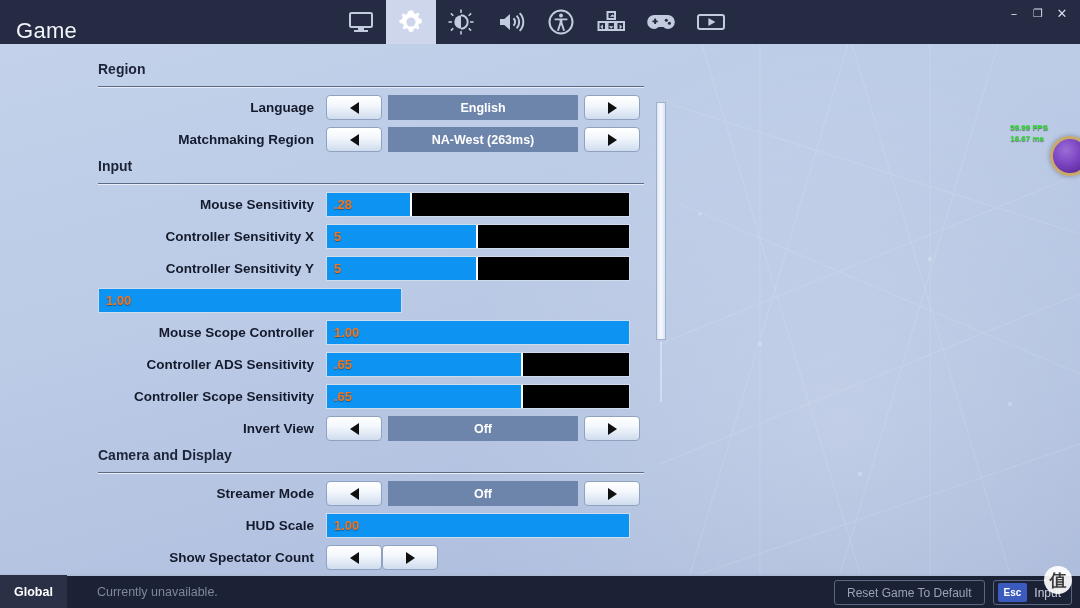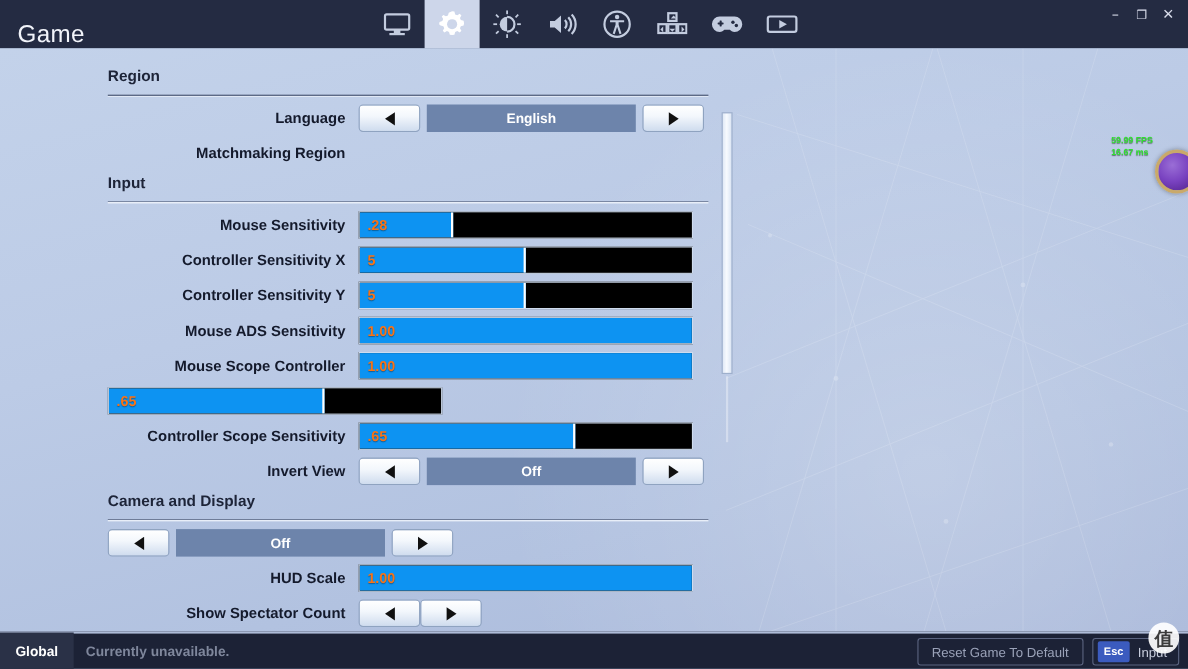--- a/index.html
+++ b/index.html
@@ -157,21 +157,21 @@
     display: flex; align-items: center;
   }
   #chat-scope {
     height: 34px; padding: 0 14px 0 14px;
     background: #2a3147;
     display: flex; align-items: center;
     color: #ffffff; font-size: 12.5px; font-weight: bold;
     cursor: pointer;
   }
   #chat-status {
-    margin-left: 11px; color: #7f879c; font-size: 12.5px; font-weight: bold;
+    margin-left: 30px; color: #7f879c; font-size: 12.5px; font-weight: normal;
   }
   #bottom-actions {
     position: absolute; right: 8px; top: 4px;
     display: flex; align-items: center; gap: 8px;
   }
   .ghost-btn {
     height: 25px; padding: 0 12px;
     border: 1px solid #5b6480; border-radius: 3px;
     display: flex; align-items: center;
     color: #9aa2b8; font-size: 12px; cursor: pointer;
@@ -364,20 +364,29 @@
             <div class="tri tri-left"></div>
           </div>
           <div class="value-box">English</div>
           <div class="arrow-btn">
             <div class="tri tri-right"></div>
           </div>
         </div>
       </div>
       <div class="row">
         <div class="row-label">Matchmaking Region</div>
+        <div class="control">
+          <div class="arrow-btn">
+            <div class="tri tri-left"></div>
+          </div>
+          <div class="value-box">NA-West (263ms)</div>
+          <div class="arrow-btn">
+            <div class="tri tri-right"></div>
+          </div>
+        </div>
       </div>
       <div class="section-head">Input</div>
       <div class="section-rule"></div>
       <div class="row">
         <div class="row-label">Mouse Sensitivity</div>
         <div class="control">
           <div class="slider">
             <div class="slider-fill" style="width: 28%;"></div>
             <div class="slider-val">.28</div>
           </div>
@@ -395,38 +404,38 @@
       <div class="row">
         <div class="row-label">Controller Sensitivity Y</div>
         <div class="control">
           <div class="slider">
             <div class="slider-fill" style="width: 50%;"></div>
             <div class="slider-val">5</div>
           </div>
         </div>
       </div>
       <div class="row">
-        <div class="row-label">Mouse ADS Sensitivity</div>
         <div class="control">
           <div class="slider">
             <div class="slider-fill full" style="width: 100%;"></div>
             <div class="slider-val">1.00</div>
           </div>
         </div>
       </div>
       <div class="row">
         <div class="row-label">Mouse Scope Controller</div>
         <div class="control">
           <div class="slider">
             <div class="slider-fill full" style="width: 100%;"></div>
             <div class="slider-val">1.00</div>
           </div>
         </div>
       </div>
       <div class="row">
+        <div class="row-label">Controller ADS Sensitivity</div>
         <div class="control">
           <div class="slider">
             <div class="slider-fill" style="width: 65%;"></div>
             <div class="slider-val">.65</div>
           </div>
         </div>
       </div>
       <div class="row">
         <div class="row-label">Controller Scope Sensitivity</div>
         <div class="control">
@@ -444,20 +453,21 @@
           </div>
           <div class="value-box">Off</div>
           <div class="arrow-btn">
             <div class="tri tri-right"></div>
           </div>
         </div>
       </div>
       <div class="section-head">Camera and Display</div>
       <div class="section-rule"></div>
       <div class="row">
+        <div class="row-label">Streamer Mode</div>
         <div class="control">
           <div class="arrow-btn">
             <div class="tri tri-left"></div>
           </div>
           <div class="value-box">Off</div>
           <div class="arrow-btn">
             <div class="tri tri-right"></div>
           </div>
         </div>
       </div>

